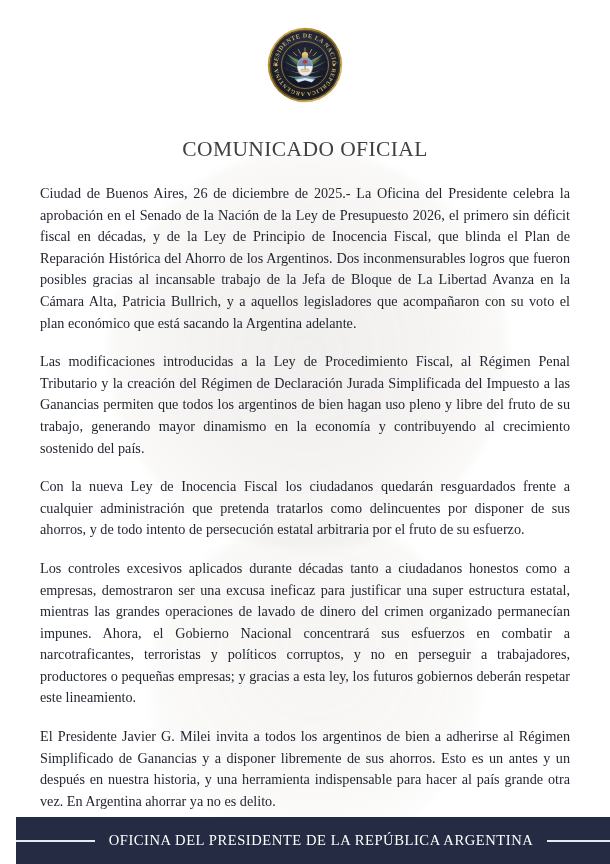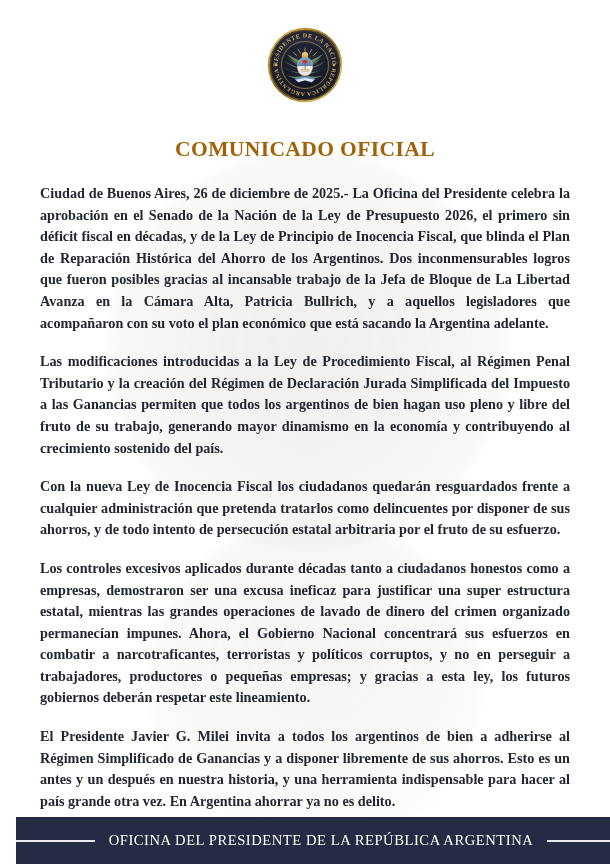--- a/index.html
+++ b/index.html
@@ -77,43 +77,42 @@
   .seal svg { display: block; }
 
   
   #title {
     position: absolute;
     left: 0;
     top: 137px;
     width: 610px;
     text-align: center;
     font-size: 21.5px;
-    font-weight: bold;
+    font-weight: normal;
     letter-spacing: 0.4px;
-    color: #a16207;
+    color: #404040;
     z-index: 2;
   }
 
   
   #body-text {
     position: absolute;
     left: 40px;
     top: 183px;
     width: 530px;
     z-index: 2;
   }
   #body-text p {
     margin: 0 0 17px 0;
     text-align: justify;
     text-justify: inter-word;
     font-size: 14.2px;
     line-height: 21.6px;
     color: #232731;
     hyphens: none;
-    font-weight: bold;
   }
   #body-text p:last-child { margin-bottom: 0; }
 
   
   #footer {
     position: absolute;
     left: 16px;
     bottom: 0;
     width: 610px;
     height: 47px;

